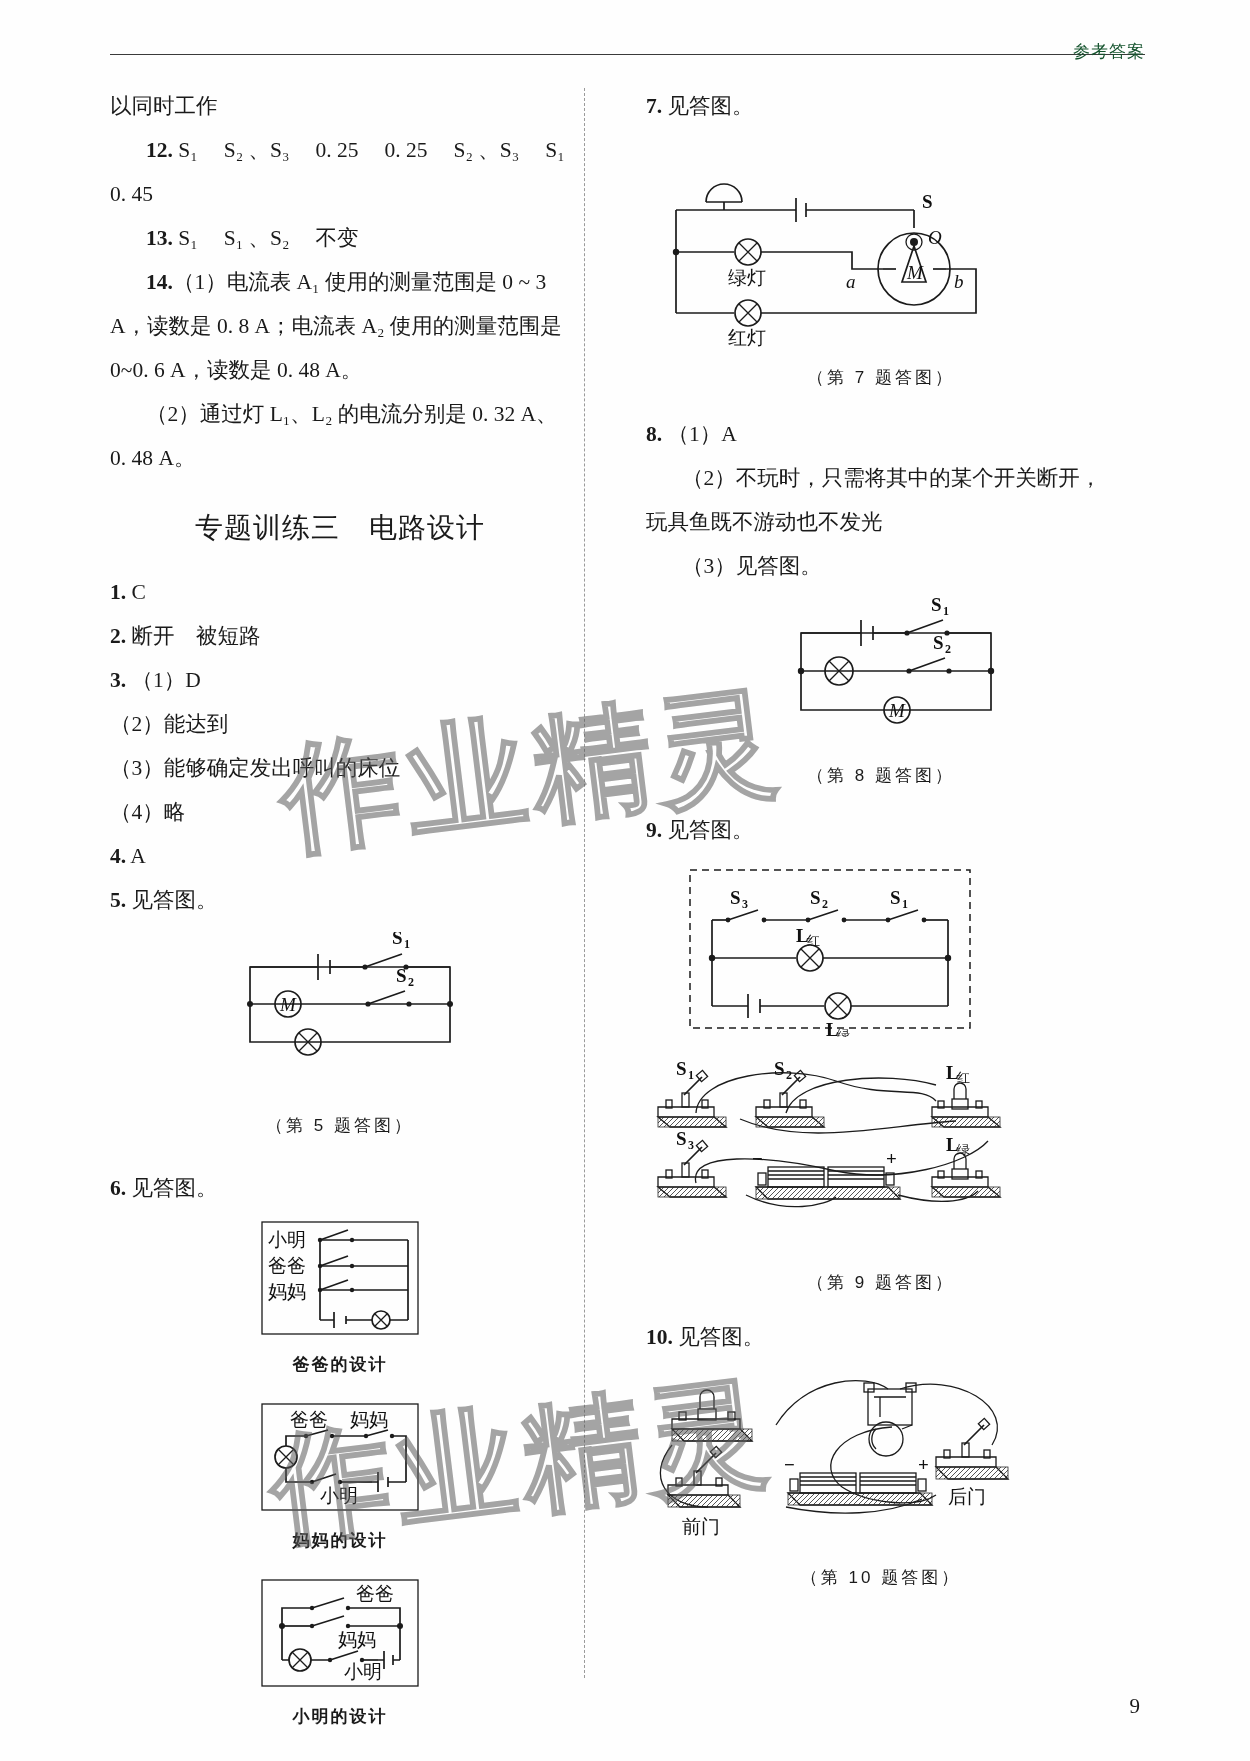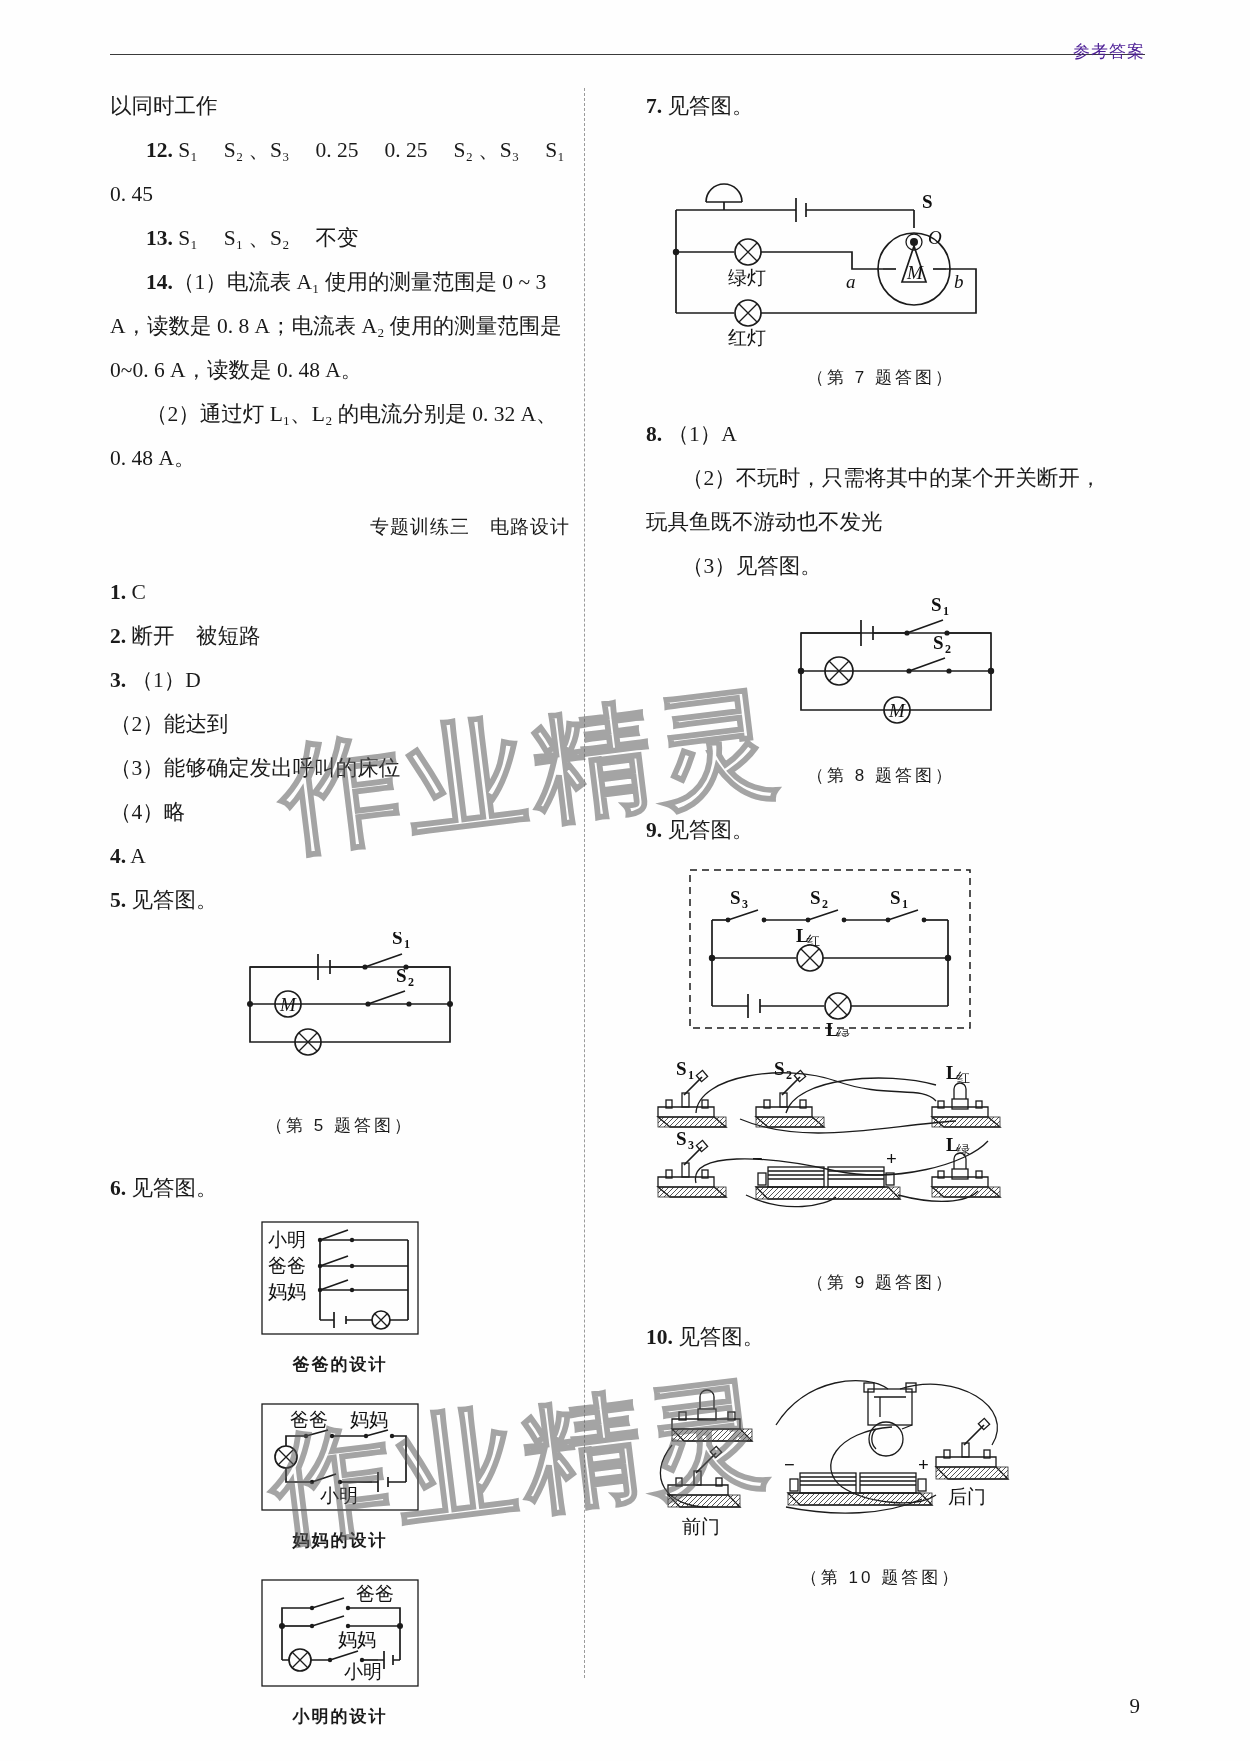--- a/index.html
+++ b/index.html
@@ -15,21 +15,21 @@
     position:absolute; inset:0;
     background:#fefefe;
   }
   
   .header-rule {
     position:absolute; left:110px; top:54px; width:1035px; height:0;
     border-top:1.6px solid #3a3a3a;
   }
   .header-title {
     position:absolute; right:105px; top:40px;
-    font-size:17px; letter-spacing:1px; color:#4c1d95;
+    font-size:17px; letter-spacing:1px; color:#14532d;
     font-family:"DejaVu Sans", sans-serif;
   }
   
   .col-divider {
     position:absolute; left:584px; top:88px; width:0; height:1590px;
     border-left:1.5px dashed #9a9a9a;
   }
   
   .col {
     position:absolute;
@@ -38,23 +38,23 @@
   }
   .col-left  { left:110px; top:84px;  width:460px; }
   .col-right { left:646px; top:84px;  width:470px; }
 
   .para { margin:0 0 0 0; text-indent:0; }
   .para.ind { text-indent:36px; }
   .qn { font-weight:bold; font-family:"Liberation Serif", serif; }
   .sp  { display:inline-block; width:26px; }
 
   .section-title {
-    text-align:right;
-    font-size:19px;
-    font-family:Liberation Mono, monospace;
+    text-align:center;
+    font-size:28px;
+    font-family:Liberation Sans, sans-serif;
     font-weight:500;
     margin:26px 0 20px 0;
     letter-spacing:1px;
   }
 
   .figcap {
     text-align:center;
     font-size:17px;
     letter-spacing:2px;
     margin-top:6px;

